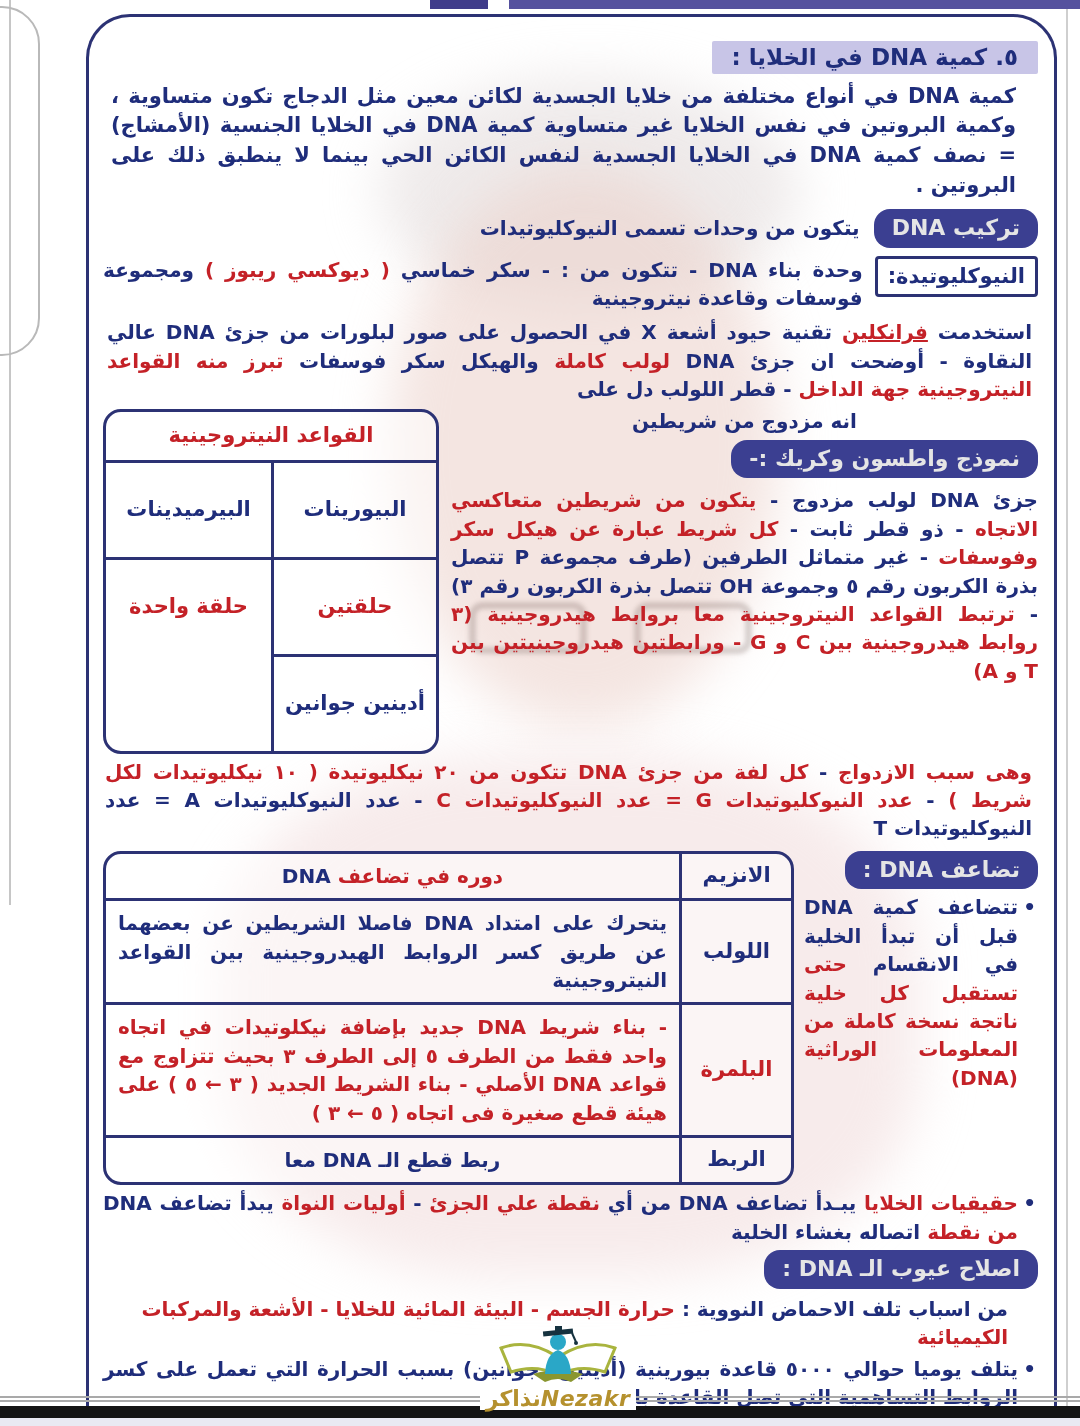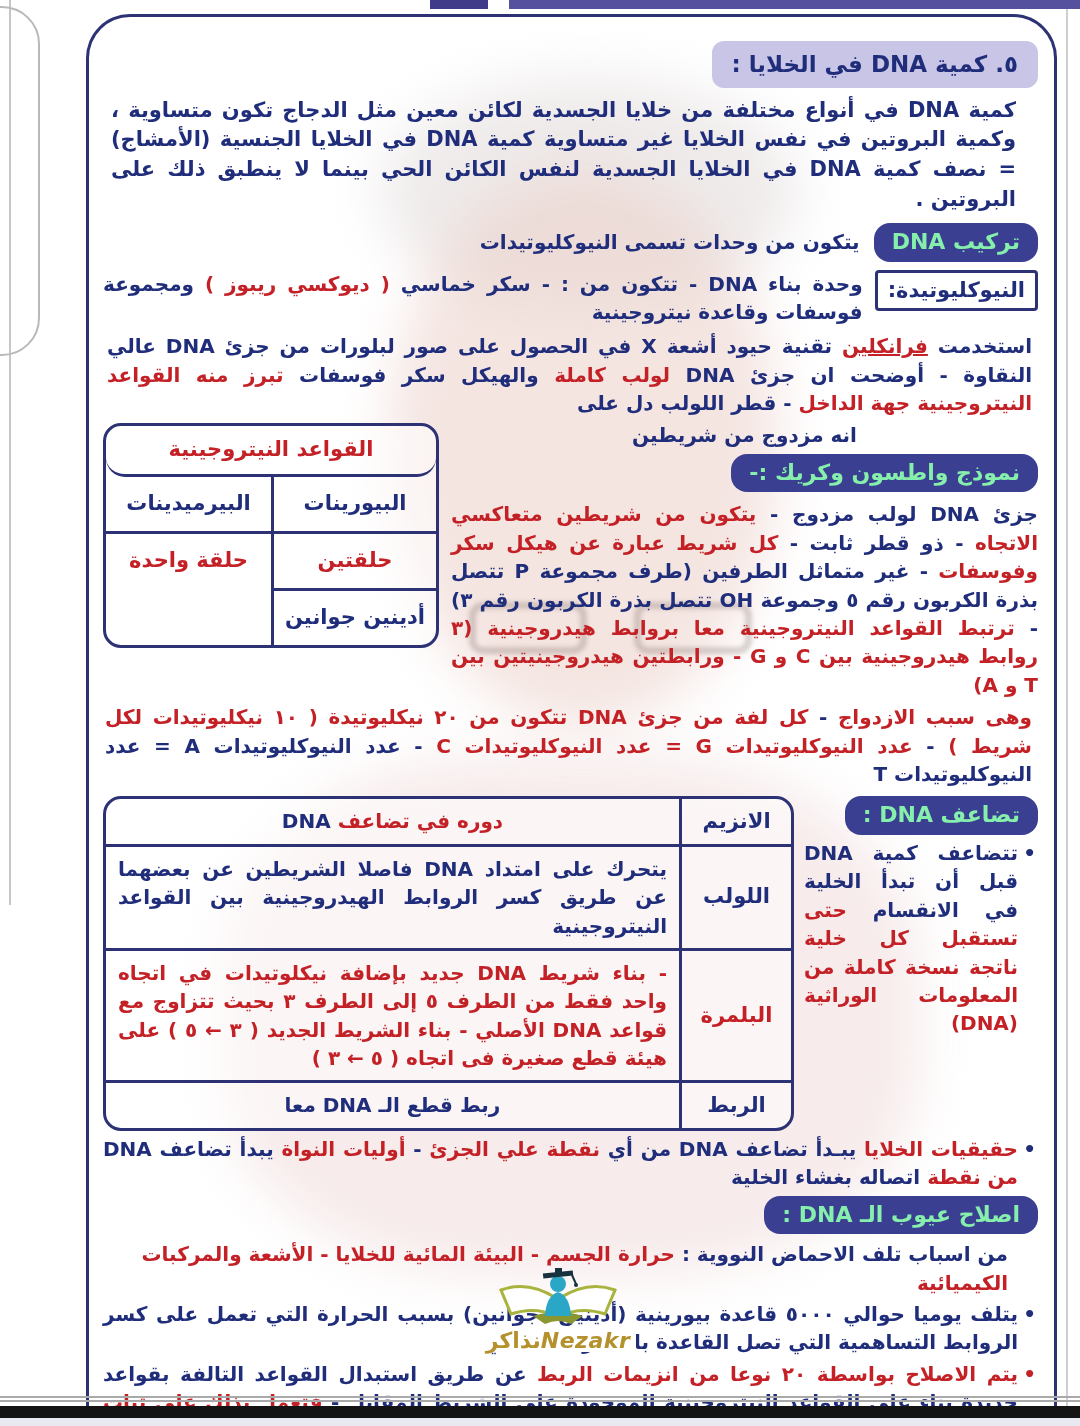--- a/index.html
+++ b/index.html
@@ -41,28 +41,28 @@
   .wm-shoulders{left:130px;top:740px;width:700px;height:520px;background:rgba(240,216,216,.5);border-radius:40%;}
   .wm-glass{position:absolute;width:118px;height:52px;border:7px solid rgba(70,45,40,.20);border-radius:14px;filter:blur(2px);z-index:0;}
   .wm-glass.g1{left:380px;top:585px;}
   .wm-glass.g2{left:545px;top:585px;}
 
   .content{position:relative;z-index:2;padding:24px 16px 0 14px;font-size:20px;line-height:1.42;}
 
   
   .pill{
     display:block;width:fit-content;
-    background:var(--pill);color:#86efac;
+    background:var(--pill);color:#e5e5e5;
     border-radius:16px;padding:5px 18px;
     font-size:22px;line-height:1.3;
   }
   .pill-lav{
     display:block;width:fit-content;
     background:var(--lav);color:var(--navy);
-    border-radius:12px;padding:7px 20px;font-size:23px;
+    border-radius:2px;padding:0 20px;font-size:23px;
     margin-bottom:8px;
   }
   .outline-label{
     float:right;
     border:3px solid var(--frame);border-radius:4px;
     background:#fff;padding:3px 10px;margin-left:12px;
     font-size:21px;
   }
   .para{text-align:justify;}
   .c-red{color:var(--red);}
@@ -71,23 +71,23 @@
   .intro{margin:2px 22px 8px 8px;font-size:21px;}
   .row-inline{display:flex;align-items:center;gap:14px;margin:2px 0 8px;}
   .nuc{margin:2px 0 6px;}
   .franklin{margin:2px 6px 4px 4px;}
 
   .two-col{display:flex;gap:12px;align-items:flex-start;margin-bottom:4px;}
   .watson-col{flex:1;min-width:0;}
   .watson-cont{text-align:center;margin-bottom:4px;}
   .watson-col .pill{margin:0 0 8px auto;margin-right:0;}
   .bases{width:336px;flex:none;border:3px solid var(--frame);border-radius:18px;overflow:hidden;background:rgba(255,255,255,.55);margin-top:2px;}
-  .bases-title{text-align:center;color:var(--red);padding:9px 4px;border-bottom:3px solid var(--frame);font-size:21px;border-radius:19px;}
+  .bases-title{text-align:center;color:var(--red);padding:9px 4px;border-bottom:3px solid var(--frame);font-size:21px;}
   .bases-grid{display:grid;grid-template-columns:1fr 1fr;}
-  .bcell{display:flex;align-items:center;justify-content:center;text-align:center;padding:12px 6px;border-top:3px solid var(--frame);font-size:21px;}
+  .bcell{display:flex;align-items:center;justify-content:center;text-align:center;padding:32px 6px;border-top:3px solid var(--frame);font-size:21px;}
   .bcell:nth-child(odd){border-left:3px solid var(--frame);}
   .bcell:nth-child(-n+2){border-top:none;}
 
   .pairing{margin:4px 6px 8px 2px;}
 
   .two-col2{display:flex;gap:10px;align-items:flex-start;}
   .side{width:234px;flex:none;}
   .side .pill{margin-bottom:4px;}
   .enz{flex:1;min-width:0;border:3px solid var(--frame);border-radius:18px;overflow:hidden;background:rgba(255,255,255,.5);}
   .enz-row{display:grid;grid-template-columns:112px 1fr;border-top:3px solid var(--frame);}
@@ -104,21 +104,21 @@
 
   .repair-pill{margin:0 0 6px;}
   .causes{margin:0 30px 2px 4px;text-align:right;}
 
   .bullets-bottom .bullet{margin:3px 0;}
 
   
   .footer-lines{position:absolute;left:0;right:0;top:1396px;height:6px;border-top:2px solid #a9a9a9;border-bottom:2px solid #a9a9a9;z-index:2;}
   .bottom-bar{position:absolute;left:0;right:0;top:1406px;height:12px;background:#141414;z-index:3;}
   .bottom-strip{position:absolute;left:0;right:0;top:1418px;height:8px;background:#e9e9f2;z-index:3;}
-  .logo{position:absolute;left:468px;top:1268px;width:180px;text-align:center;z-index:4;}
+  .logo{position:absolute;left:468px;top:1326px;width:180px;text-align:center;z-index:4;}
   .logo svg{display:block;margin:0 auto;}
   .logo-text{font-size:22px;color:var(--gold);line-height:1;background:#fff;padding:0 6px;display:inline-block;}
   .logo-text .latin{font-style:italic;letter-spacing:.5px;}
 </style>
 </head>
 <body>
 
 <div class="top-band">
   <div class="dark-seg"></div>
   <div class="notch"></div>

